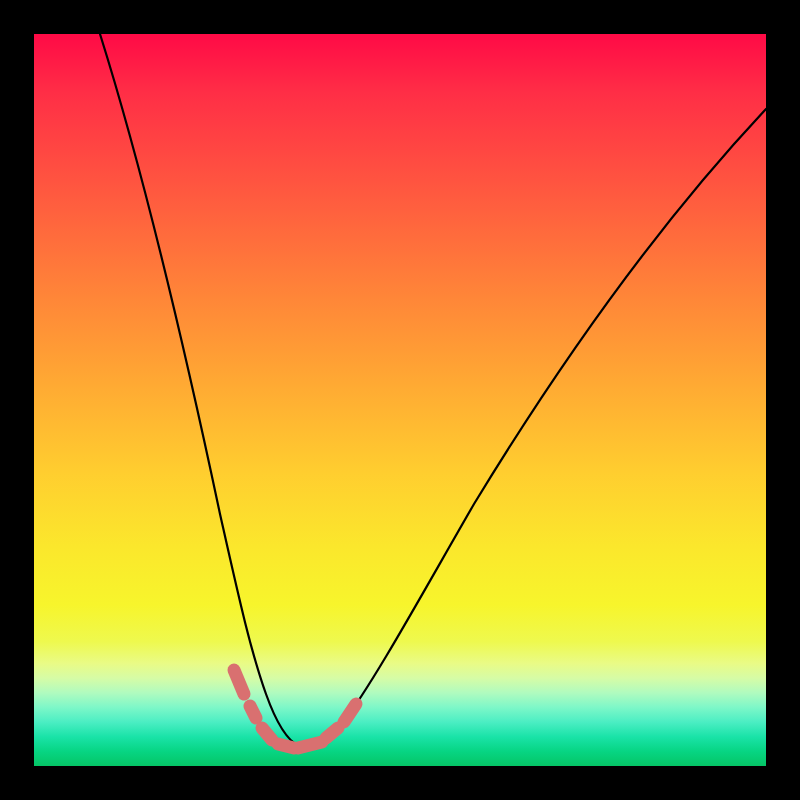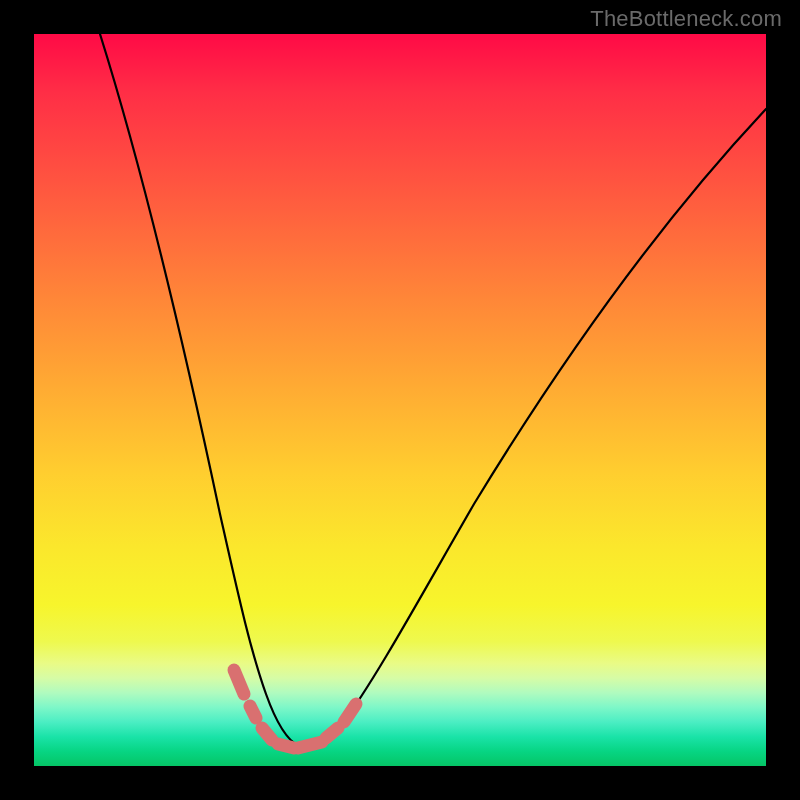--- a/index.html
+++ b/index.html
@@ -96,14 +96,13 @@
         <path d="M 200 636 L 210 660"></path>
         <path d="M 216 672 L 222 684"></path>
         <path d="M 228 694 L 238 706"></path>
         <path d="M 244 710 L 260 714"></path>
         <path d="M 264 714 L 288 708"></path>
         <path d="M 292 704 L 304 694"></path>
         <path d="M 310 688 L 322 670"></path>
       </g>
     </svg>
   </div>
-  <div class="watermark">TheBottleneck.com</div>
 </div>
 
 </body></html>

